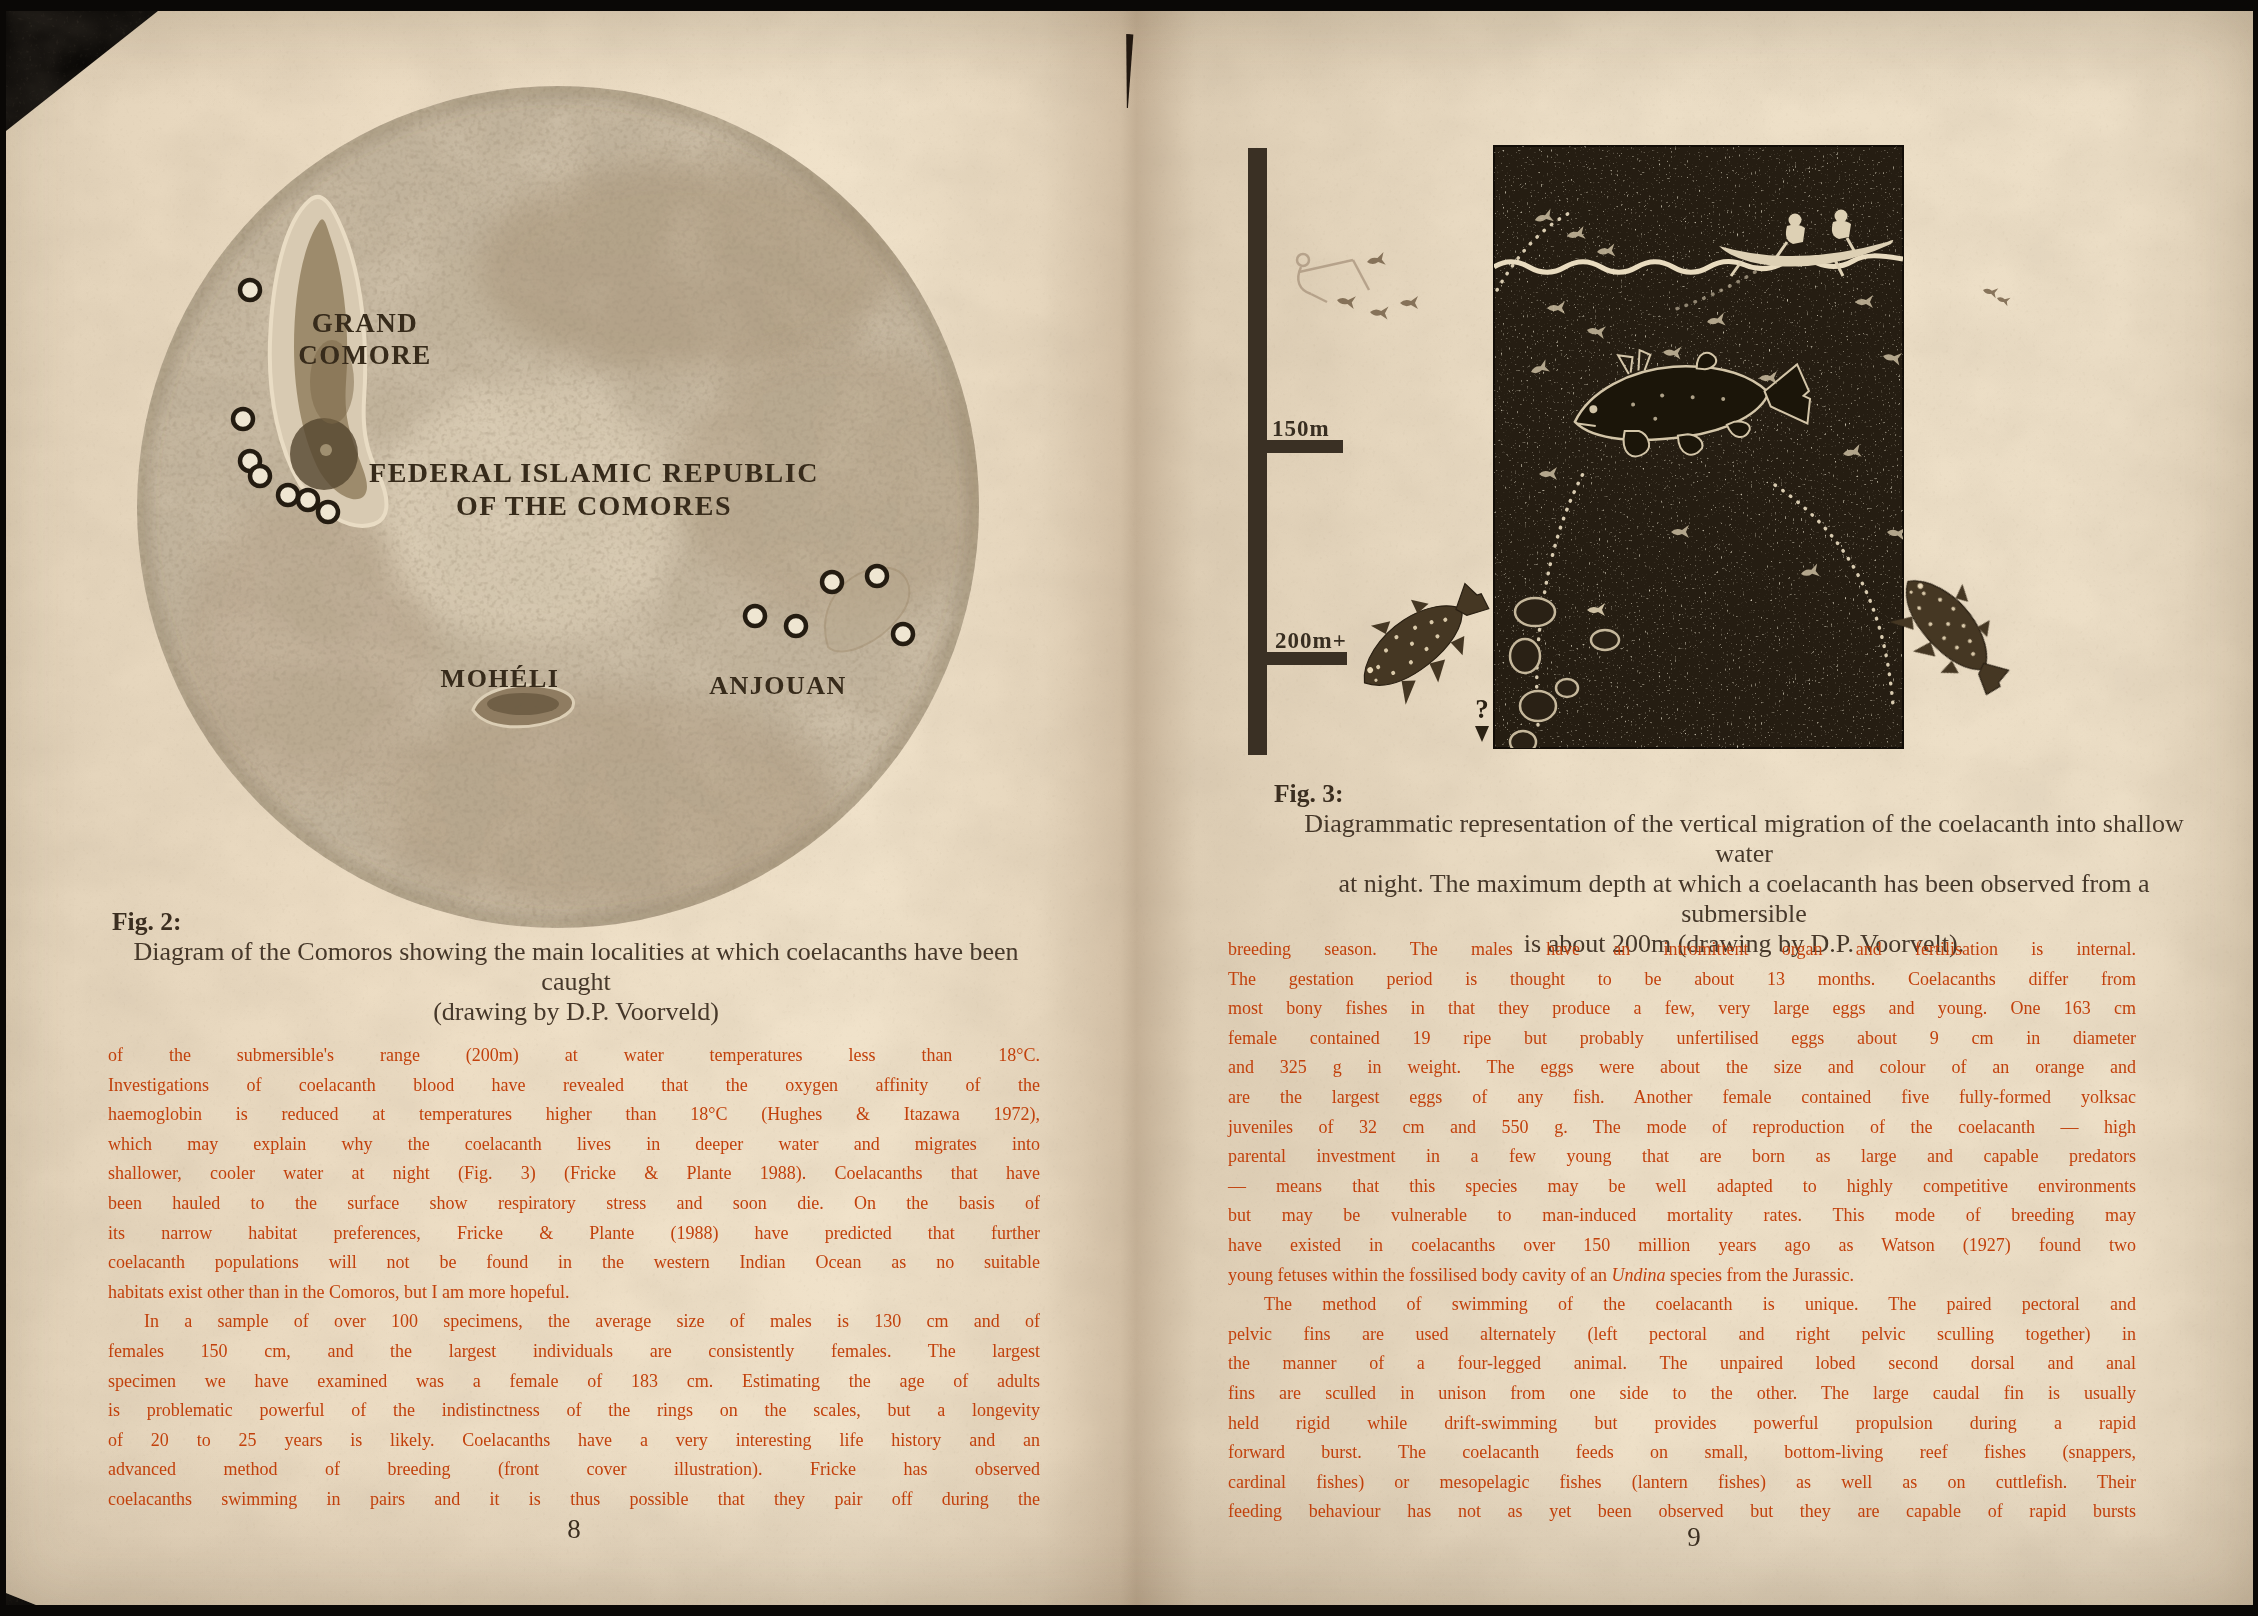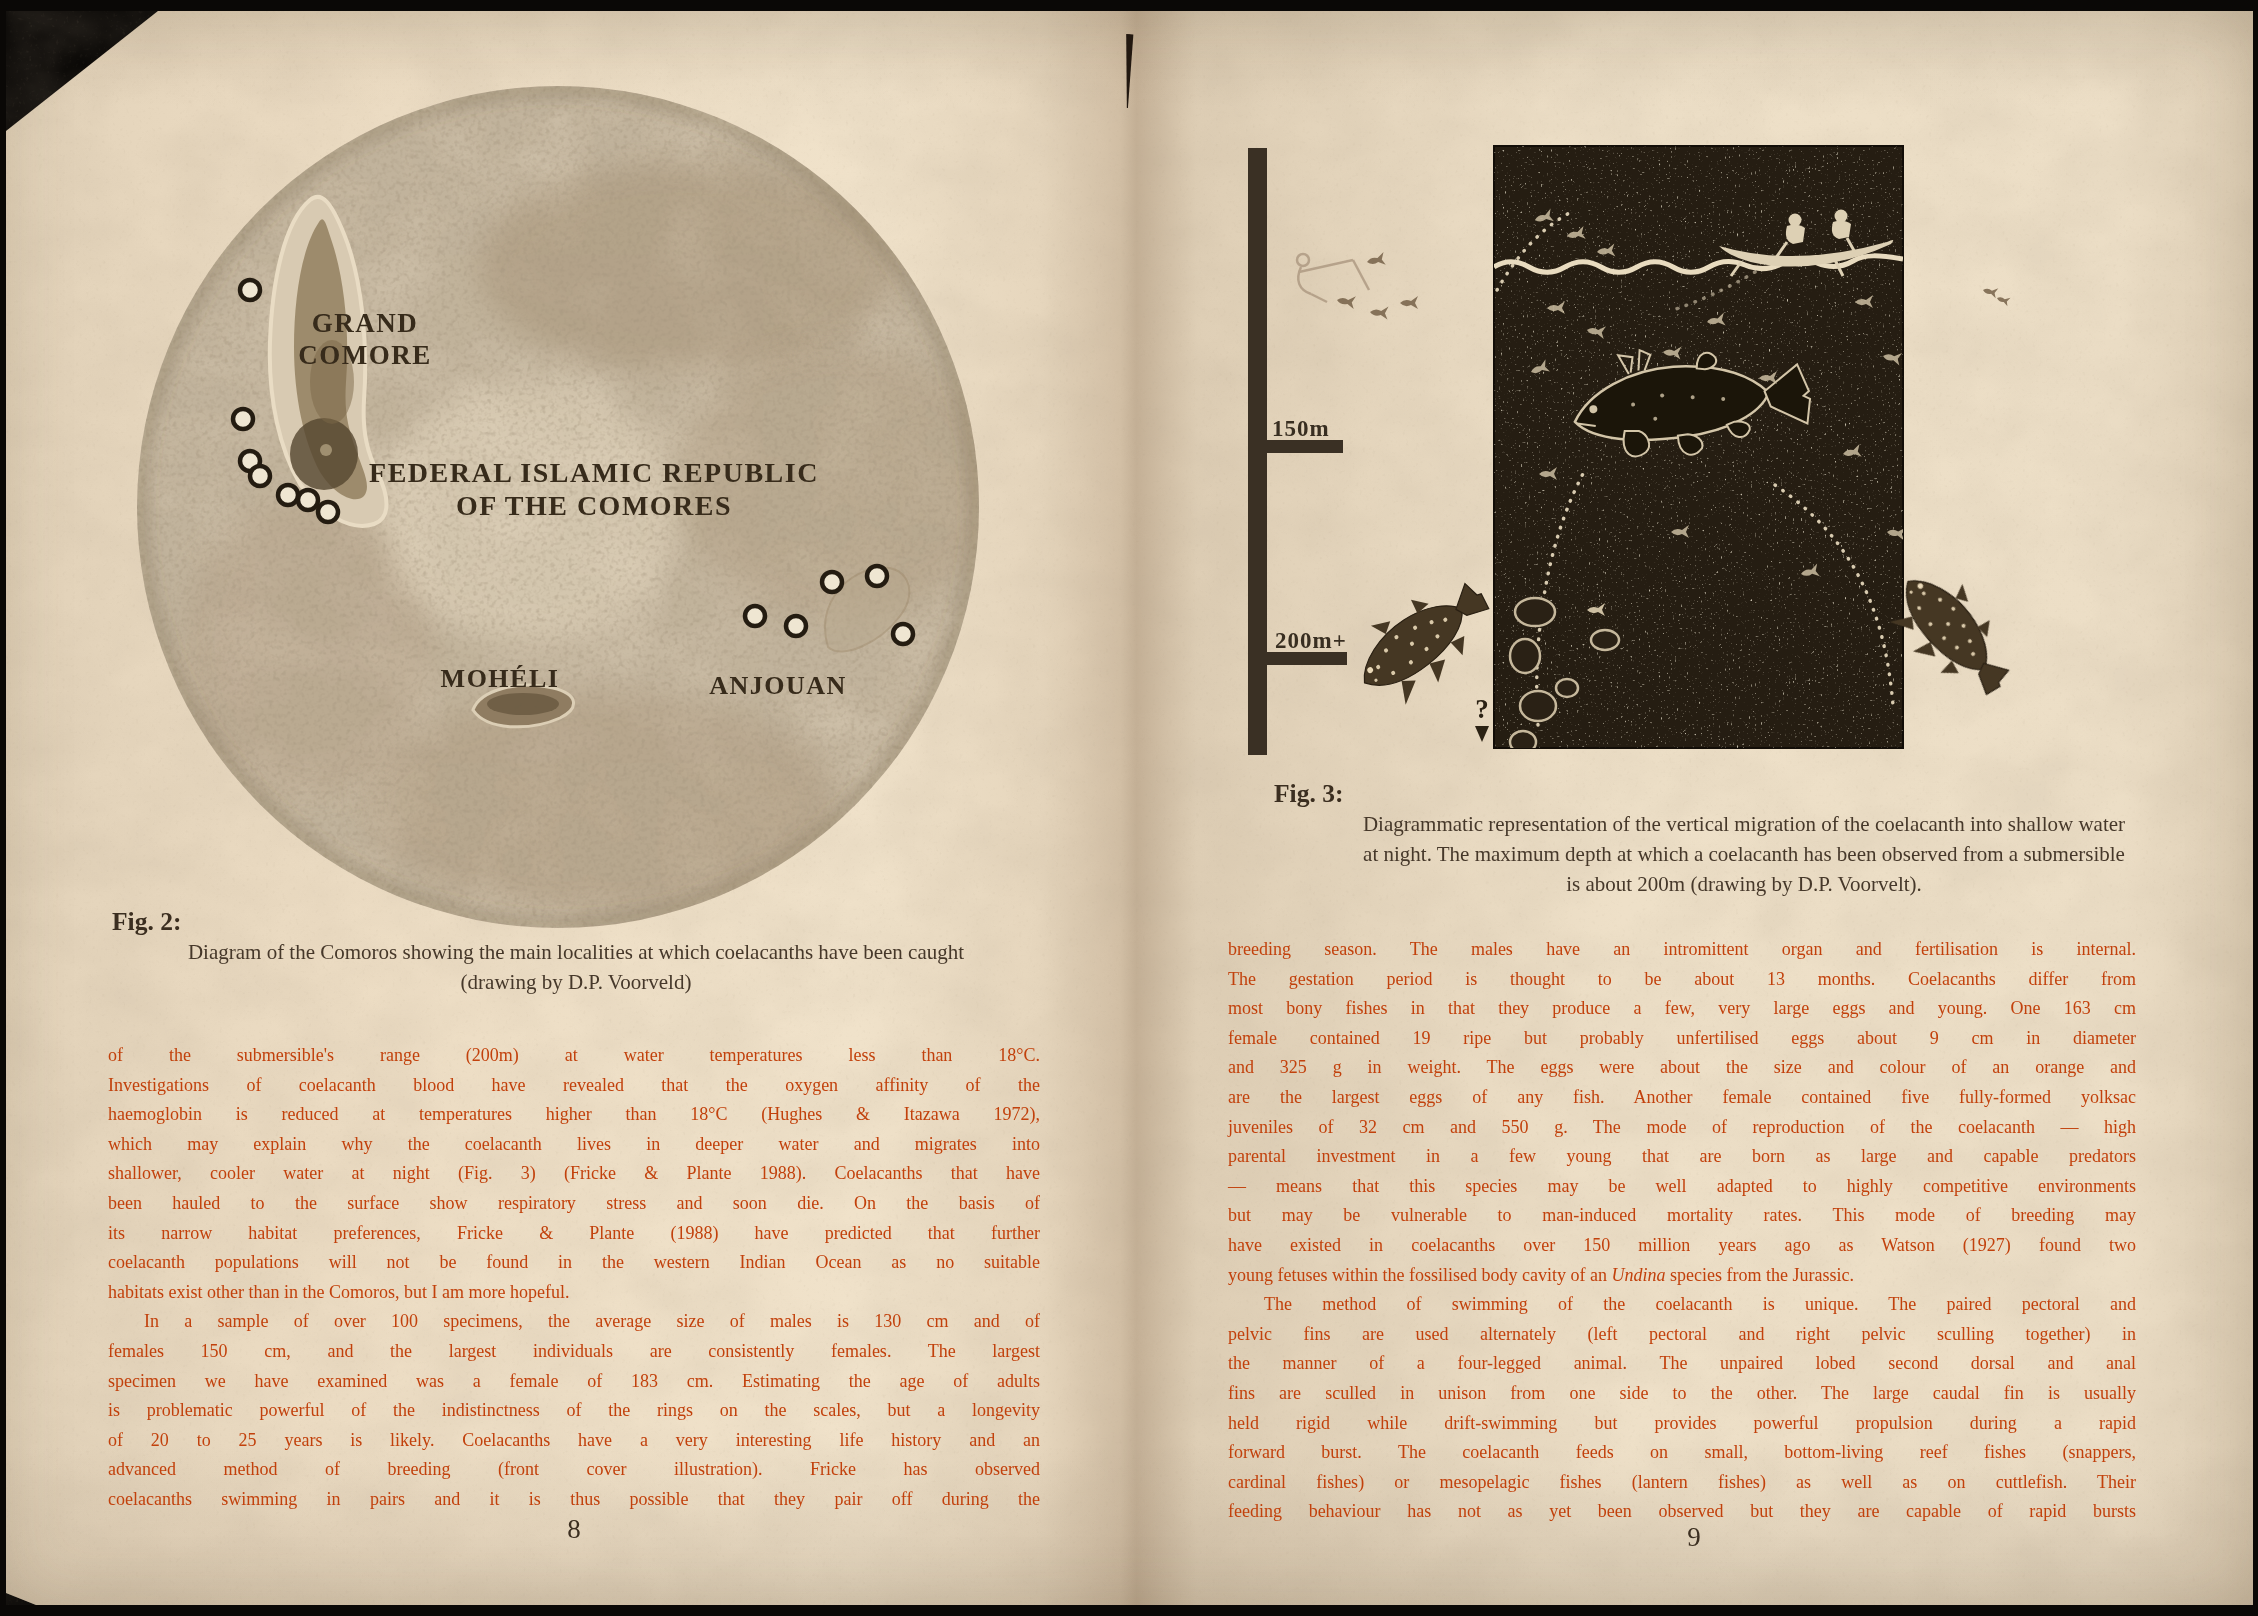--- a/index.html
+++ b/index.html
@@ -19,21 +19,21 @@
   .depth-label{font-family:"Liberation Serif",serif;font-weight:bold;fill:#382e21;letter-spacing:1px;}
   .loc{fill:#efe6d2;stroke:#241c11;stroke-width:4.5;}
   .body-block{position:absolute;font-size:18px;line-height:29.6px;color:#c2410c;margin-top:21px;}
   .line{text-align:justify;text-align-last:justify;white-space:nowrap;}
   .line.end{text-align-last:left;}
   .line.ind{padding-left:36px;}
   .caption{position:absolute;color:#43342
 
 4;}
   .cap-title{font-weight:bold;font-size:25.5px;line-height:31px;}
-  .capline{text-align:center;font-size:21px;line-height:30px;color:#46382a;}
+  .capline{text-align:center;font-size:26px;line-height:30px;color:#46382a;}
   .pagenum{position:absolute;width:44px;text-align:center;font-size:27px;color:#3c2f21;}
 </style>
 </head>
 <body>
 
 <div class="stage">
   <div class="paper"></div>
 
   <svg class="grain" width="2247" height="1594" viewBox="0 0 2247 1594">
     <defs>

